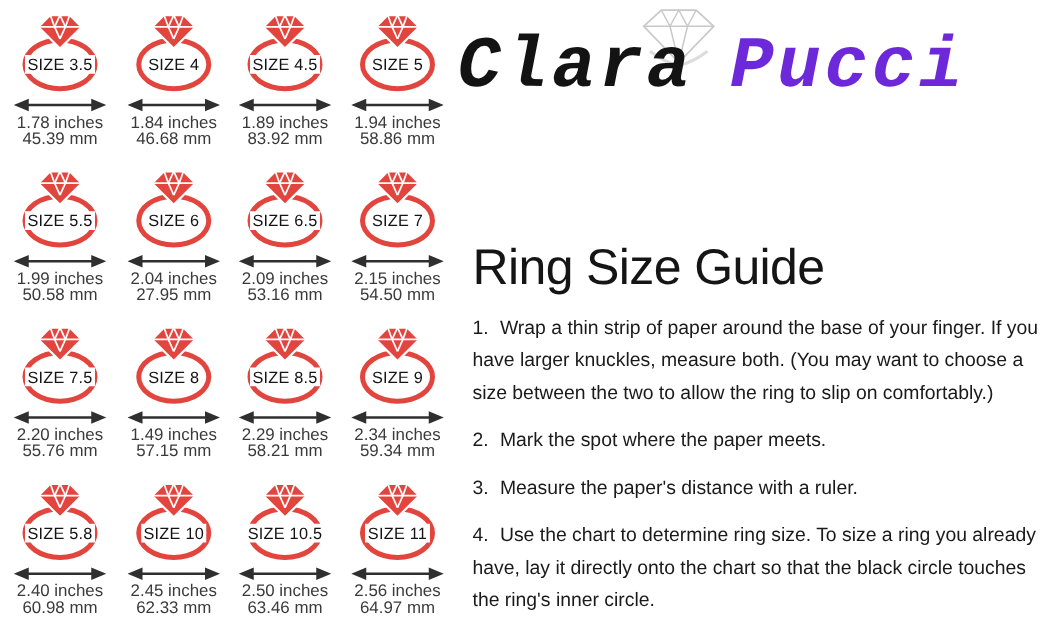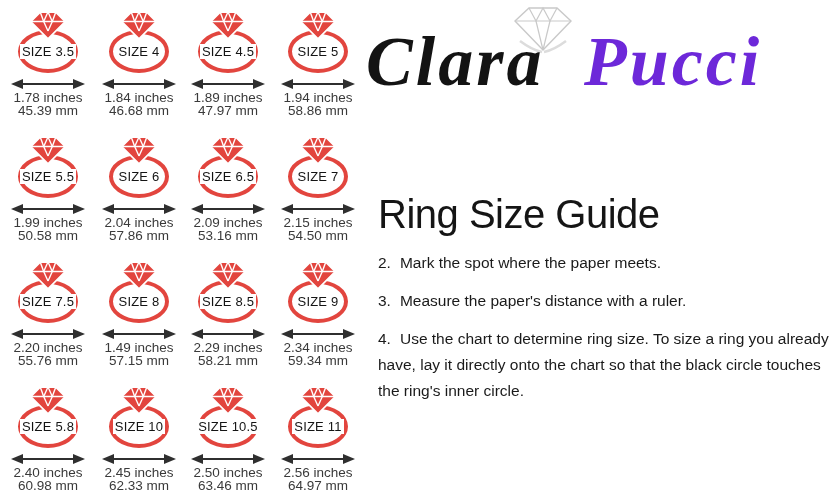--- a/index.html
+++ b/index.html
@@ -16,22 +16,22 @@
   .size-label span{background:#ffffff;padding:0 2px;}
   .warrow{position:absolute;top:70px;left:50%;margin-left:-37px;z-index:2;}
   .inches{position:absolute;top:83px;left:-6px;right:-6px;text-align:center;
           font-size:13.5px;line-height:13px;color:#3a3a3a;}
   .mm{position:absolute;top:96px;left:-6px;right:-6px;text-align:center;
       font-size:13.5px;line-height:13px;color:#3a3a3a;}
 
   
   .logo-diamond{position:absolute;left:512px;top:5px;z-index:1;}
   .logo-word{position:absolute;top:22px;z-index:2;
-             font-family:Liberation Serif, serif;font-style:italic;font-weight:700;
-             font-size:70px;letter-spacing:3px;white-space:nowrap;}
+             font-family:Liberation Mono, monospace;font-style:italic;font-weight:700;
+             font-size:58px;letter-spacing:3px;white-space:nowrap;}
   .word1{left:366px;color:#131313;}
   .word2{left:584px;color:#6d28d9;}
 
   
   .title{position:absolute;left:378px;top:192px;margin:0;font-size:40px;font-weight:400;
          color:#151515;letter-spacing:-0.5px;}
   .steps{position:absolute;left:378px;top:250px;width:456px;}
   .steps p{margin:0 0 12px 0;font-size:15.5px;line-height:26px;color:#1a1a1a;}
   .steps .n{margin-right:9px;}
   .defs{position:absolute;width:0;height:0;overflow:hidden;}
@@ -105,21 +105,21 @@
     <div class="cell" style="left:183px;top:8px">
       <div class="circle"></div>
       <svg class="gem" width="38" height="30" viewBox="0 0 44 34">
           <use href="#gemsym"></use>
         </svg>
       <div class="size-label"><span>SIZE 4.5</span></div>
       <svg class="warrow" width="74" height="12" viewBox="0 0 74 12">
           <use href="#arrowsym"></use>
         </svg>
       <div class="inches">1.89 inches</div>
-      <div class="mm">47.97 mm</div>
+      <div class="mm">83.92 mm</div>
     </div>
 
     <div class="cell" style="left:273px;top:8px">
       <div class="circle"></div>
       <svg class="gem" width="38" height="30" viewBox="0 0 44 34">
           <use href="#gemsym"></use>
         </svg>
       <div class="size-label"><span>SIZE 5</span></div>
       <svg class="warrow" width="74" height="12" viewBox="0 0 74 12">
           <use href="#arrowsym"></use>
@@ -144,21 +144,21 @@
     <div class="cell" style="left:94px;top:133px">
       <div class="circle"></div>
       <svg class="gem" width="38" height="30" viewBox="0 0 44 34">
           <use href="#gemsym"></use>
         </svg>
       <div class="size-label"><span>SIZE 6</span></div>
       <svg class="warrow" width="74" height="12" viewBox="0 0 74 12">
           <use href="#arrowsym"></use>
         </svg>
       <div class="inches">2.04 inches</div>
-      <div class="mm">57.86 mm</div>
+      <div class="mm">27.95 mm</div>
     </div>
 
     <div class="cell" style="left:183px;top:133px">
       <div class="circle"></div>
       <svg class="gem" width="38" height="30" viewBox="0 0 44 34">
           <use href="#gemsym"></use>
         </svg>
       <div class="size-label"><span>SIZE 6.5</span></div>
       <svg class="warrow" width="74" height="12" viewBox="0 0 74 12">
           <use href="#arrowsym"></use>
@@ -290,18 +290,19 @@
     <svg class="logo-diamond" width="62" height="52" viewBox="0 0 62 52">
         <use href="#logodiamond"></use>
       </svg>
     <span class="logo-word word1">Clara</span>
     <span class="logo-word word2">Pucci</span>
   </header>
 
   <h1 class="title">Ring Size Guide</h1>
 
   <div class="steps">
+    <p><span class="n">1.</span><span>Wrap a thin strip of paper around the base of your finger. If you have larger knuckles, measure both. (You may want to choose a size between the two to allow the ring to slip on comfortably.)</span></p>
     <p><span class="n">2.</span><span>Mark the spot where the paper meets.</span></p>
     <p><span class="n">3.</span><span>Measure the paper's distance with a ruler.</span></p>
     <p><span class="n">4.</span><span>Use the chart to determine ring size. To size a ring you already have, lay it directly onto the chart so that the black circle touches the ring's inner circle.</span></p>
   </div>
 
 </div>
 
 </body></html>

